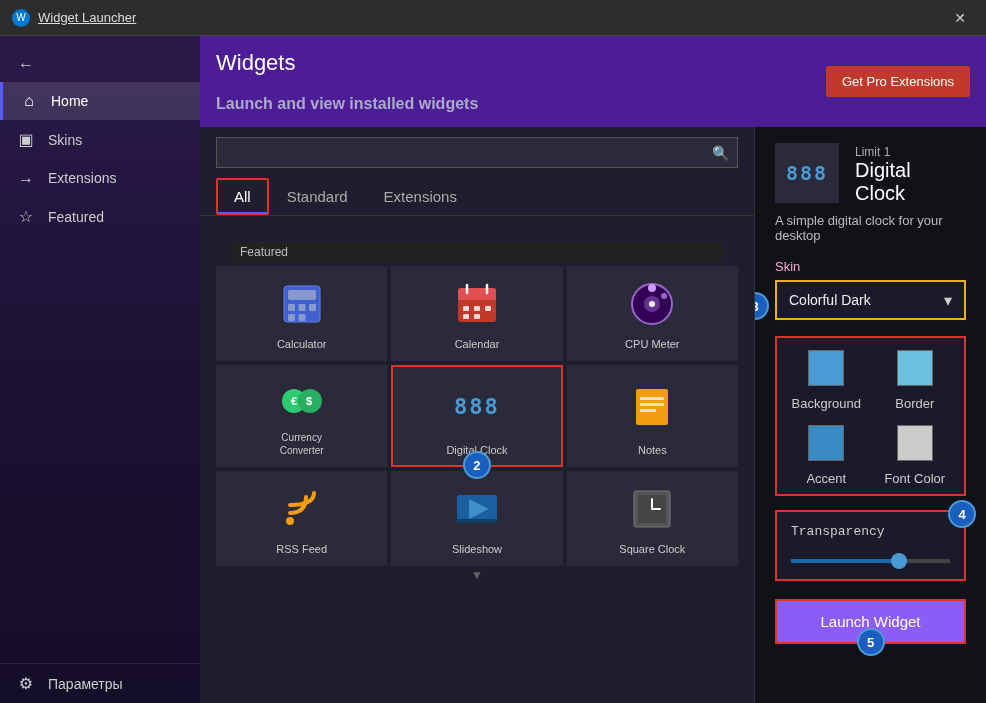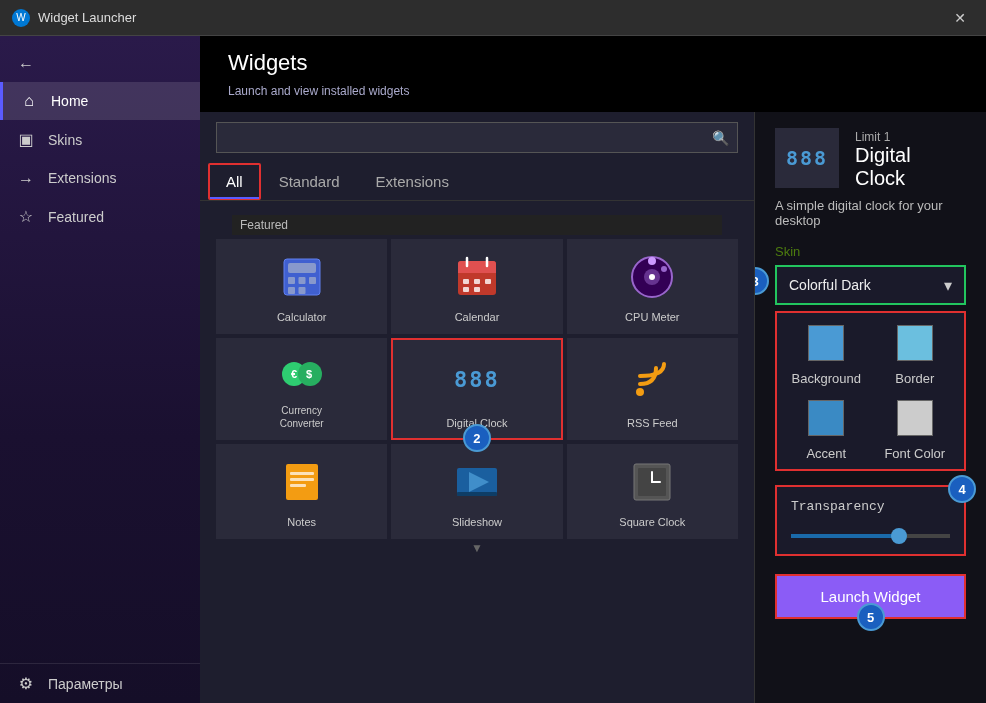--- a/index.html
+++ b/index.html
@@ -22,21 +22,21 @@
       border-bottom: 1px solid #444;
     }
     .title-bar-icon {
       width: 18px; height: 18px;
       background: #0078d4;
       border-radius: 50%;
       display: flex; align-items: center; justify-content: center;
       font-size: 10px; color: white;
     }
     .title-bar-text {
-      font-size: 13px; color: #ddd; flex: 1;
+      font-size: 13px; color: #ddd; flex: 1; text-decoration: underline;
     }
     .title-bar-close {
       width: 28px; height: 28px;
       display: flex; align-items: center; justify-content: center;
       color: #ccc; font-size: 14px; cursor: pointer;
     }
 
     
     .app-layout {
       display: flex;
@@ -79,34 +79,34 @@
     .main-content {
       flex: 1;
       display: flex;
       flex-direction: column;
       background: #1e1e2e;
       overflow: hidden;
     }
 
     
     .header {
-      background: #000000;
-      padding: 14px 28px;
+      background: #4c1d95;
+      padding: 14px 16px;
       display: flex;
       align-items: center;
       justify-content: space-between;
       min-height: 70px;
     }
     .header-left h1 {
       color: white;
       font-size: 22px;
       font-weight: 300;
     }
     .header-left p {
-      color: #aac; font-size: 12px; margin-top: 8px;
+      color: #aac; font-size: 16px; margin-top: 19px; font-weight: bold;
     }
     .get-pro-btn {
       background: #c0392b;
       color: white;
       border: none;
       padding: 8px 16px;
       font-size: 13px;
       cursor: pointer;
       border-radius: 2px;
     }
@@ -143,22 +143,22 @@
     }
     .search-bar .search-icon {
       position: absolute; right: 8px; top: 50%; transform: translateY(-50%);
       color: #aaa; font-size: 14px;
     }
 
     
     .filter-tabs {
       display: flex;
       gap: 0;
-      padding: 0 8px;
-      margin-bottom: 4px;
+      padding: 0 16px;
+      margin-bottom: 16px;
       border-bottom: 1px solid #333;
     }
     .filter-tab {
       padding: 8px 16px;
       color: #aaa;
       font-size: 15px;
       cursor: pointer;
       position: relative;
       border: 2px solid transparent;
       border-radius: 2px;
@@ -250,25 +250,25 @@
     }
     .detail-limit {
       color: #aaa; font-size: 12px; margin-top: 2px;
     }
     .detail-description {
       color: #bbb; font-size: 13px; margin-bottom: 16px;
     }
 
     
     .section-label {
-      color: #4d7c0f; font-size: 13px; margin-bottom: 6px;
+      color: #f9a8d4; font-size: 13px; margin-bottom: 6px;
     }
     .skin-dropdown-wrapper {
-      border: 2px solid #22c55e;
-      margin-bottom: 6px;
+      border: 2px solid #eab308;
+      margin-bottom: 16px;
     }
     .skin-dropdown {
       width: 100%;
       background: #1a1a2a;
       border: none;
       color: #eee;
       padding: 10px 12px;
       font-size: 14px;
       cursor: pointer;
       outline: none;
@@ -434,20 +434,21 @@
     </div>
   </div>
 
   <div class="main-content">
 
     <div class="header">
       <div class="header-left">
         <h1>Widgets</h1>
         <p>Launch and view installed widgets</p>
       </div>
+      <button class="get-pro-btn">Get Pro Extensions</button>
     </div>
 
     <div class="content-area">
 
       <div class="widget-list-panel">
 
         <div class="search-bar">
           <input type="text" style="width: 100%; background: rgb(42, 42, 58); border: 1px solid rgb(85, 85, 85); color: rgb(238, 238, 238); padding: 7px 32px 7px 10px; font-size: 13px; outline: none;">
           <span class="search-icon">🔍</span>
         </div>
@@ -531,39 +532,39 @@
                 <div class="widget-tile selected" style="position:relative;">
                   <div class="widget-tile-icon" style="color:#4a9ad4;font-family:monospace;font-size:22px;font-weight:bold;letter-spacing:2px;">888</div>
                   <span class="widget-tile-name">Digital Clock</span>
 
                   <div class="callout" style="bottom:-14px;left:50%;transform:translateX(-50%);">2</div>
                 </div>
 
                 <div class="widget-tile">
                   <div class="widget-tile-icon">
                     <svg width="48" height="48" viewBox="0 0 48 48">
+                        <rect x="8" y="6" width="32" height="36" rx="2" fill="#f39c12"></rect>
+                        <rect x="12" y="14" width="24" height="3" rx="1" fill="white" opacity="0.7"></rect>
+                        <rect x="12" y="20" width="24" height="3" rx="1" fill="white" opacity="0.7"></rect>
+                        <rect x="12" y="26" width="16" height="3" rx="1" fill="white" opacity="0.7"></rect>
+                      </svg>
+                  </div>
+                  <span class="widget-tile-name">Notes</span>
+                </div>
+
+                <div class="widget-tile">
+                  <div class="widget-tile-icon">
+                    <svg width="48" height="48" viewBox="0 0 48 48">
                         <rect width="48" height="48" fill="transparent"></rect>
                         <circle cx="12" cy="36" r="4" fill="#f39c12"></circle>
                         <path d="M12 28 Q28 28 28 12" stroke="#f39c12" stroke-width="4" fill="none" stroke-linecap="round"></path>
                         <path d="M12 20 Q36 20 36 8" stroke="#f39c12" stroke-width="4" fill="none" stroke-linecap="round"></path>
                       </svg>
                   </div>
                   <span class="widget-tile-name">RSS Feed</span>
-                </div>
-
-                <div class="widget-tile">
-                  <div class="widget-tile-icon">
-                    <svg width="48" height="48" viewBox="0 0 48 48">
-                        <rect x="8" y="6" width="32" height="36" rx="2" fill="#f39c12"></rect>
-                        <rect x="12" y="14" width="24" height="3" rx="1" fill="white" opacity="0.7"></rect>
-                        <rect x="12" y="20" width="24" height="3" rx="1" fill="white" opacity="0.7"></rect>
-                        <rect x="12" y="26" width="16" height="3" rx="1" fill="white" opacity="0.7"></rect>
-                      </svg>
-                  </div>
-                  <span class="widget-tile-name">Notes</span>
                 </div>
 
                 <div class="widget-tile">
                   <div class="widget-tile-icon">
                     <svg width="48" height="48" viewBox="0 0 48 48">
                         <rect x="4" y="10" width="40" height="28" rx="2" fill="#1a5f9f"></rect>
                         <polygon points="16,14 16,34 36,24" fill="#4a9ad4" opacity="0.8"></polygon>
                         <rect x="4" y="34" width="40" height="4" rx="1" fill="#0e3d66"></rect>
                       </svg>
                   </div>

